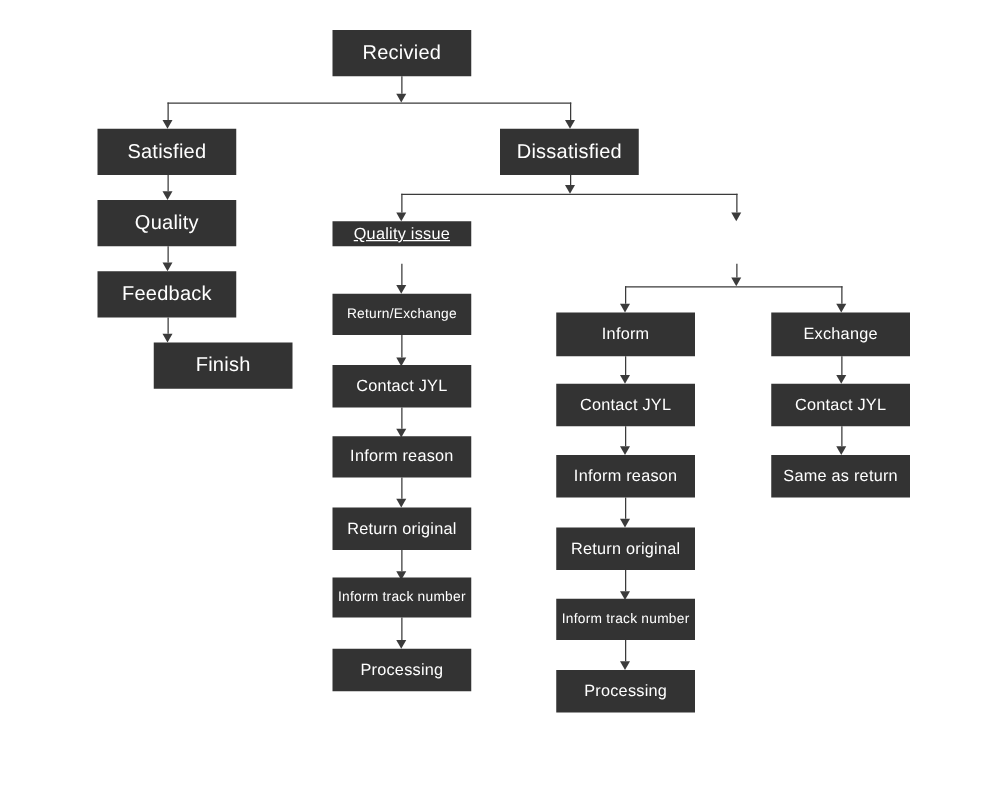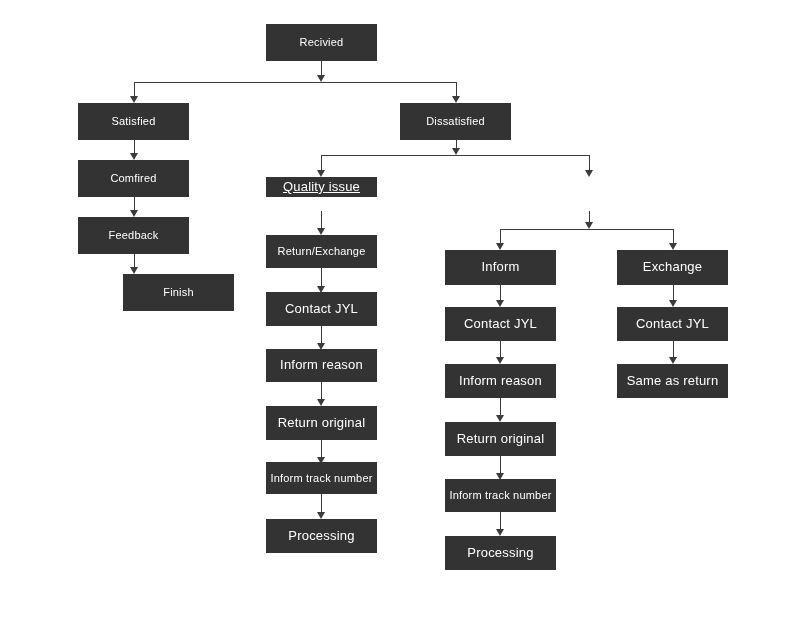--- a/index.html
+++ b/index.html
@@ -27,21 +27,21 @@
     display: flex;
     align-items: center;
     justify-content: center;
     text-align: center;
     box-sizing: border-box;
     line-height: 1.1;
     letter-spacing: 0.2px;
     white-space: nowrap;
     font-family: "Liberation Sans", sans-serif;
   }
-  .fs-lg  { font-size: 11px; }
+  .fs-lg  { font-size: 16px; }
   .fs-md  { font-size: 13px; }
   .fs-sm  { font-size: 11px; }
   
   .vline {
     position: absolute;
     background: #3b3b3b;
     width: 1px;
   }
   .hline {
     position: absolute;
@@ -72,21 +72,21 @@
   <div class="vline" style="left:134px; top:82px; height:14px;"></div>
   <div class="arrowhead" style="left:130px; top:96px;"></div>
 
   <div class="vline" style="left:456px; top:82px; height:14px;"></div>
   <div class="arrowhead" style="left:452px; top:96px;"></div>
 
   <div class="node fs-lg" style="left:78px; top:103px; width:111px; height:37px;">Satisfied</div>
   <div class="vline" style="left:134px; top:140px; height:13px;"></div>
   <div class="arrowhead" style="left:130px; top:153px;"></div>
 
-  <div class="node fs-lg" style="left:78px; top:160px; width:111px; height:37px;">Comfired</div>
+  <div class="node fs-lg" style="left:78px; top:160px; width:111px; height:37px;">Quality</div>
   <div class="vline" style="left:134px; top:197px; height:13px;"></div>
   <div class="arrowhead" style="left:130px; top:210px;"></div>
 
   <div class="node fs-lg" style="left:78px; top:217px; width:111px; height:37px;">Feedback</div>
   <div class="vline" style="left:134px; top:254px; height:13px;"></div>
   <div class="arrowhead" style="left:130px; top:267px;"></div>
 
   <div class="node fs-lg" style="left:78px; top:274px; width:111px; height:37px;margin-left:45px;">Finish</div>
 
   <div class="node fs-lg" style="left:400px; top:103px; width:111px; height:37px;">Dissatisfied</div>

